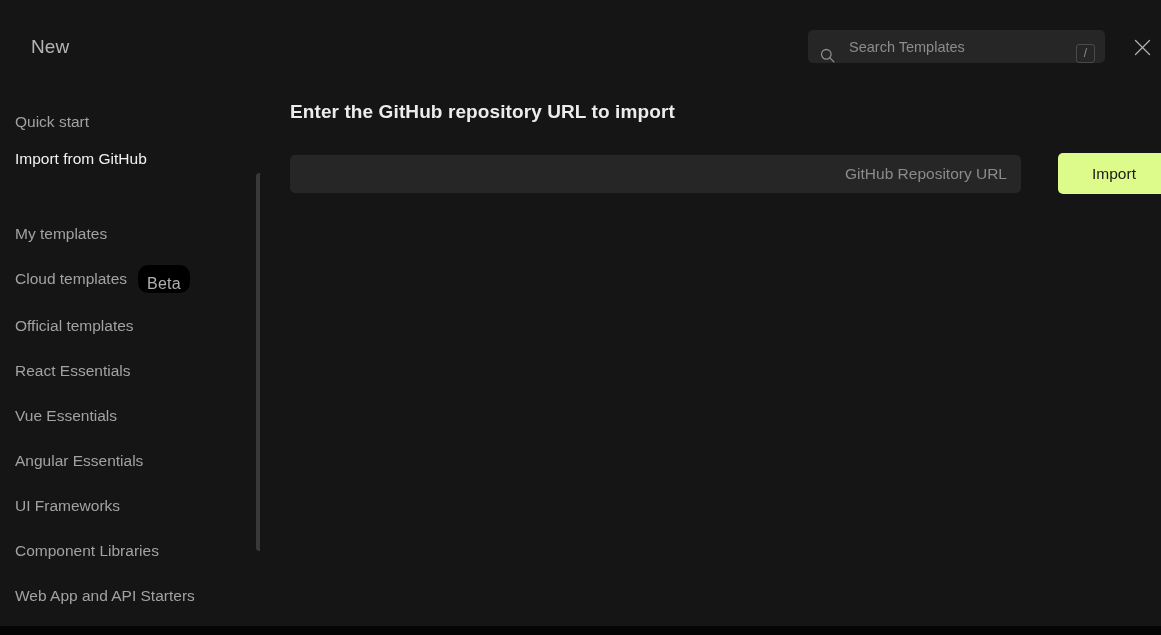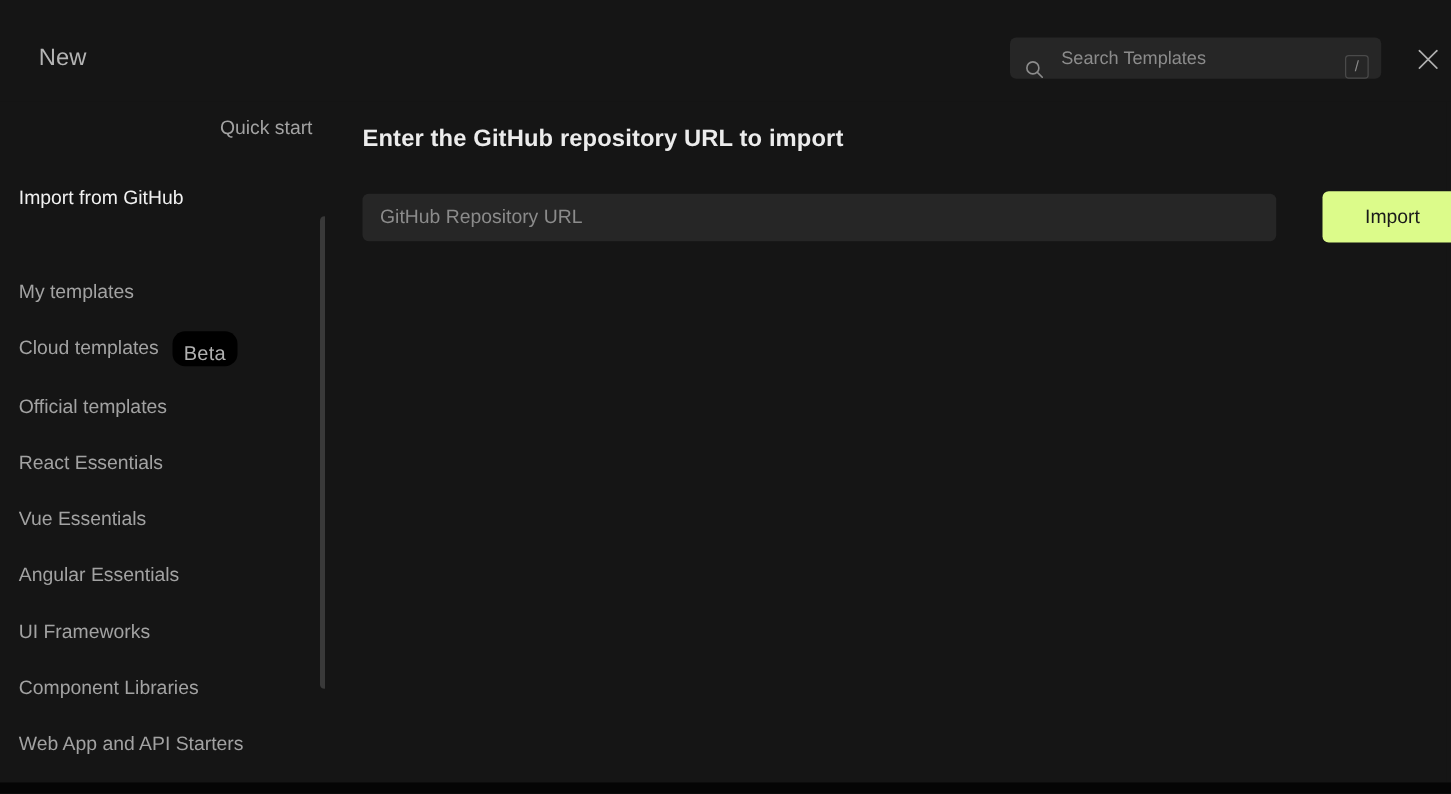--- a/index.html
+++ b/index.html
@@ -208,20 +208,21 @@
     height: 38px;
     background: #262626;
     border: none;
     border-radius: 5px;
     outline: none;
     color: #3b82f6;
     font-family: "Liberation Sans", sans-serif;
     font-size: 15.5px;
     line-height: 22px;
     padding: 0 14px;
+    text-align: right;
   }
   .url-input::placeholder { color: #8b8b8b; opacity: 1; }
 
   .import-btn {
     position: absolute;
     left: 768px;
     top: -2px;
     width: 112px;
     height: 41px;
     background: #dcfb8a;
@@ -269,21 +270,21 @@
         <svg width="17" height="17" viewBox="0 0 17 17" fill="none">
           <line x1="1.5" y1="1.5" x2="15.5" y2="15.5" stroke="#b0b0b0" stroke-width="1.3" stroke-linecap="round"></line>
           <line x1="15.5" y1="1.5" x2="1.5" y2="15.5" stroke="#b0b0b0" stroke-width="1.3" stroke-linecap="round"></line>
         </svg>
       </span>
     </button>
   </div>
 
   <nav class="sidebar">
     <ul class="nav-list" id="nav-list">
-        <li class="nav-item" style="top: 7px; justify-content: flex-end;">
+        <li class="nav-item" style="top: 26px;">
           <span>Quick start</span>
         </li>
         <li class="nav-item active" style="top: 63px;">
           <span>Import from GitHub</span>
         </li>
         <li class="nav-item" style="top: 138px;">
           <span>My templates</span>
         </li>
         <li class="nav-item" style="top: 183px;">
           <span>Cloud templates</span>

